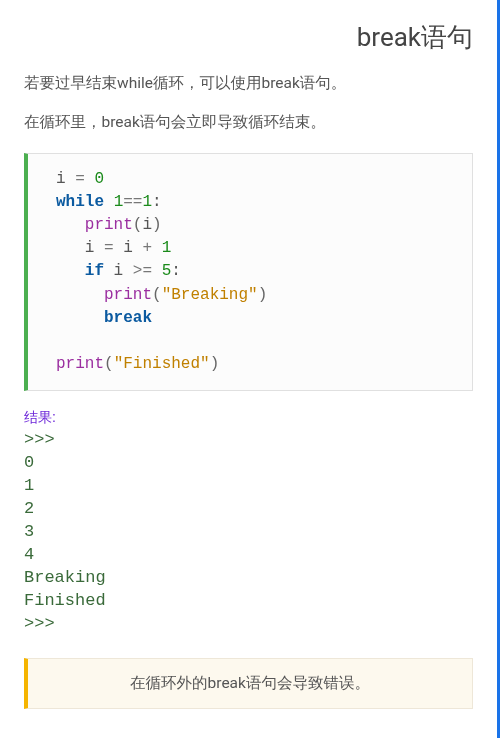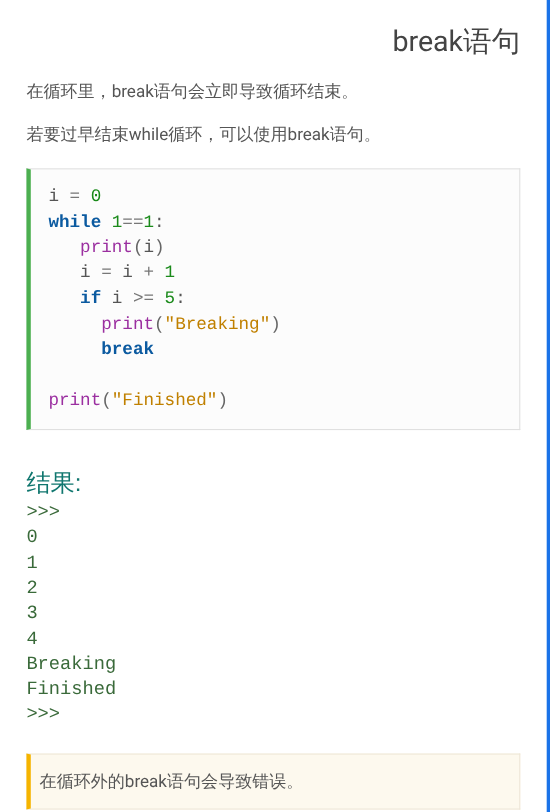--- a/index.html
+++ b/index.html
@@ -27,67 +27,68 @@
     font-size: 15.5px;
     color: #555;
     line-height: 1.6;
     margin: 0 0 14px 0;
   }
   .code-block {
     margin-top: 18px;
     border: 1px solid #e0e0e0;
     border-left: 4px solid #4caf50;
     background: #fcfcfc;
-    padding: 14px 16px;
+    padding: 14px 28px;
     font-family: "Courier New", Courier, monospace;
     font-size: 16px;
     line-height: 1.45;
     white-space: pre;
     overflow-x: auto;
   }
   .tok-plain { color: #555; }
   .tok-op    { color: #777; }
   .tok-kw    { color: #0b5aa0; font-weight: bold; }
   .tok-num   { color: #1a8a1a; }
   .tok-fn    { color: #9b2fa0; }
   .tok-paren { color: #666; }
   .tok-str   { color: #c08000; }
 
   .result-label {
-    font-size: 22px;
-    color: #0f766e;
-    margin: 33px 0 2px 0;
+    font-size: 14px;
+    color: #6d28d9;
+    margin: 18px 0 2px 0;
     font-family: -apple-system, Arial, sans-serif;
   }
   .result-block {
     font-family: "Courier New", Courier, monospace;
     font-size: 17px;
     line-height: 1.35;
     color: #3a6a3a;
     white-space: pre;
   }
   .note-box {
     margin-top: 22px;
     border: 1px solid #eee7d8;
     border-left: 4px solid #f5b400;
     background: #fdf9ee;
     padding: 14px 8px;
     font-size: 15.5px;
     color: #555;
+    text-align: center;
   }
 </style>
 </head>
 <body>
 
 <div class="page">
 
   <h1 class="title">break语句</h1>
 
+  <p class="paragraph">若要过早结束while循环，可以使用break语句。</p>
   <p class="paragraph">在循环里，break语句会立即导致循环结束。</p>
-  <p class="paragraph">若要过早结束while循环，可以使用break语句。</p>
 
   <div class="code-block" id="code-block"><span class="tok-plain">i </span><span class="tok-op">= </span><span class="tok-num">0</span>
 <span class="tok-kw">while</span><span class="tok-plain"> </span><span class="tok-num">1</span><span class="tok-op">==</span><span class="tok-num">1</span><span class="tok-plain">:</span>
 <span class="tok-plain">   </span><span class="tok-fn">print</span><span class="tok-paren">(</span><span class="tok-plain">i</span><span class="tok-paren">)</span>
 <span class="tok-plain">   i </span><span class="tok-op">= </span><span class="tok-plain">i </span><span class="tok-op">+ </span><span class="tok-num">1</span>
 <span class="tok-plain">   </span><span class="tok-kw">if</span><span class="tok-plain"> i </span><span class="tok-op">&gt;= </span><span class="tok-num">5</span><span class="tok-plain">:</span>
 <span class="tok-plain">     </span><span class="tok-fn">print</span><span class="tok-paren">(</span><span class="tok-str">"Breaking"</span><span class="tok-paren">)</span>
 <span class="tok-plain">     </span><span class="tok-kw">break</span>
 <span class="tok-plain"></span>
 <span class="tok-fn">print</span><span class="tok-paren">(</span><span class="tok-str">"Finished"</span><span class="tok-paren">)</span></div>

